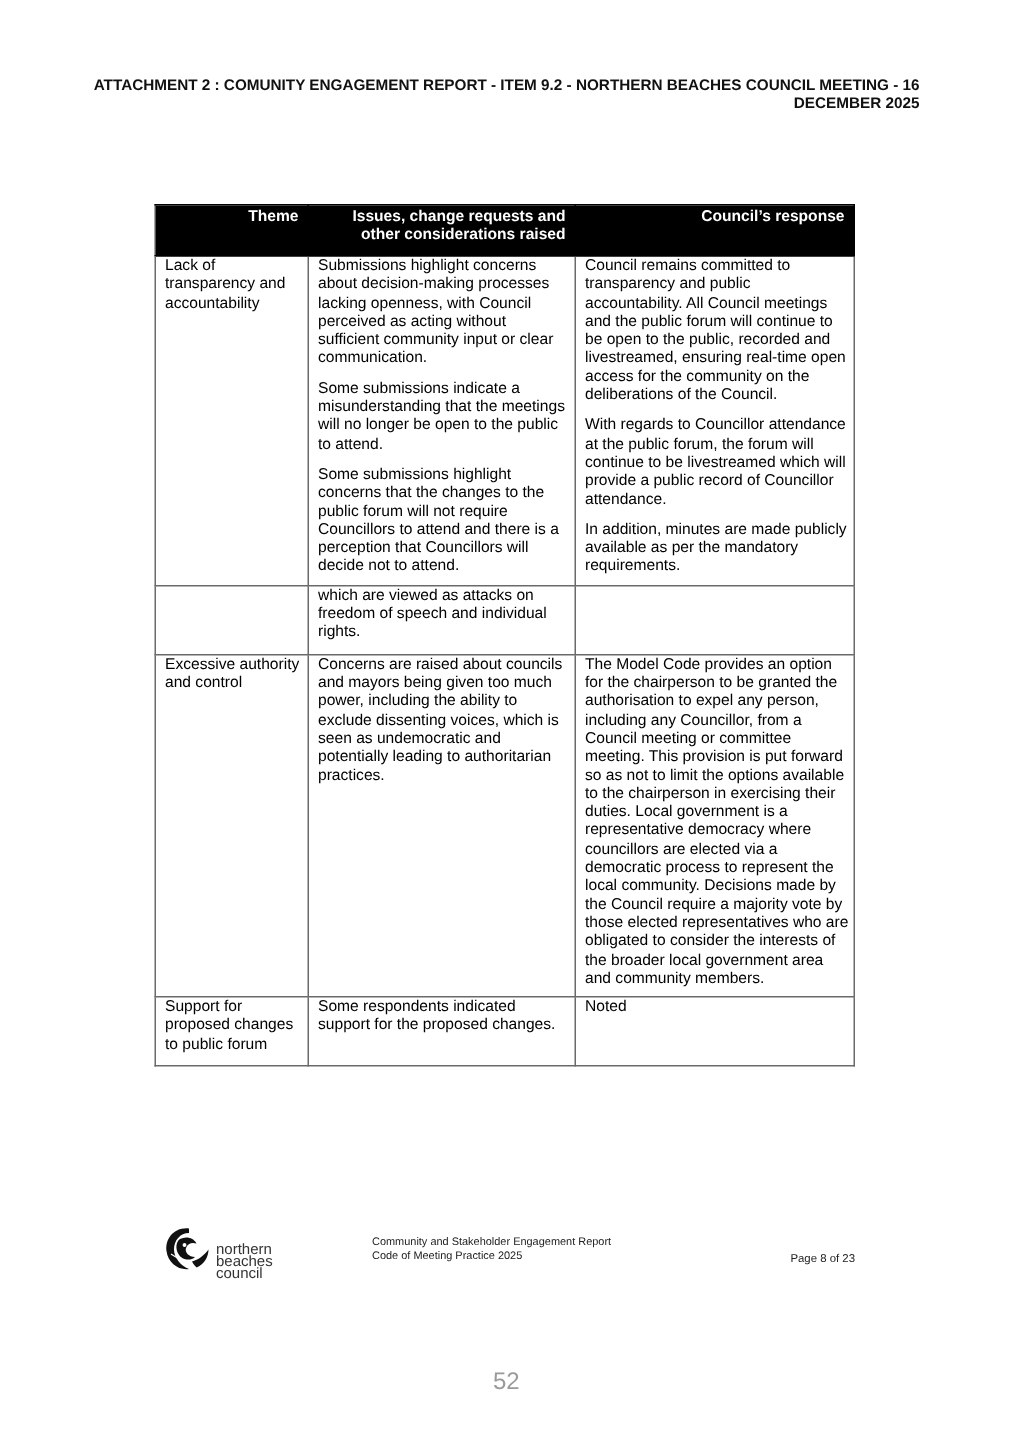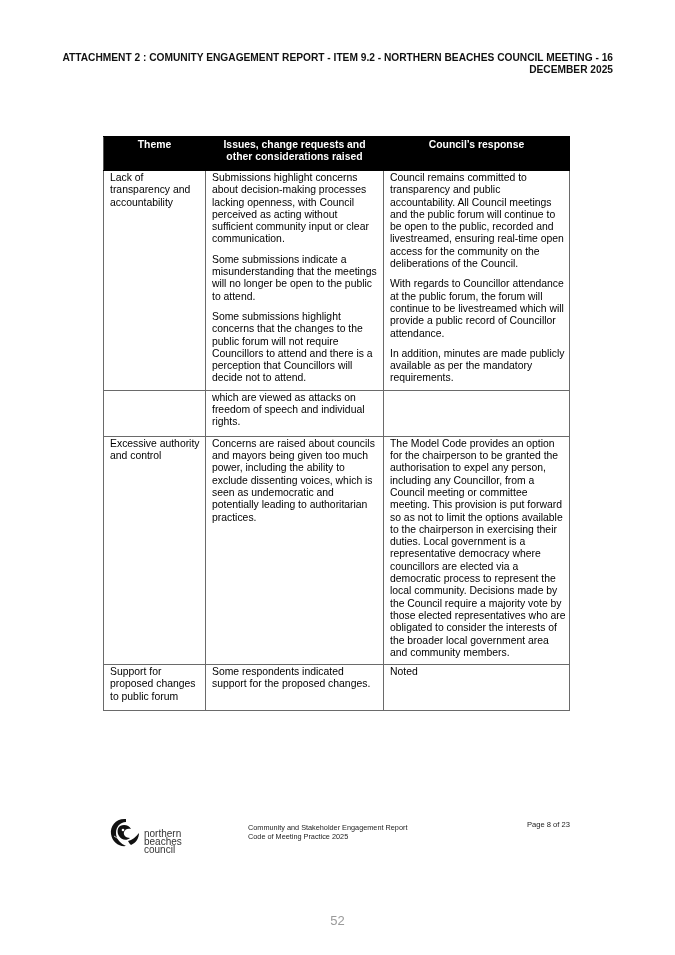--- a/index.html
+++ b/index.html
@@ -5,33 +5,33 @@
   html, body { margin: 0; padding: 0; background: #ffffff; }
   body { width: 675px; height: 955px; position: relative; overflow: hidden;
          font-family: "Liberation Sans", sans-serif; color: #000; }
   .attach-header { position: absolute; right: 62px; top: 26px; width: 600px;
          text-align: right; font-weight: bold; font-size: 10.2px; line-height: 12px; color: #111; margin-top: 26px; }
   table.theme-table { position: absolute; left: 103px; top: 136px; width: 466px;
          border-collapse: collapse; table-layout: fixed; font-size: 10.4px; line-height: 12.3px; }
   table.theme-table col.c1 { width: 102px; }
   table.theme-table col.c2 { width: 178px; }
   table.theme-table col.c3 { width: 186px; }
-  table.theme-table th { background: #000; color: #fff; text-align: center; font-weight: bold;
+  table.theme-table th { background: #000; color: #fff; text-align: right; font-weight: bold;
          vertical-align: top; padding: 2px 6px 5px 6px; height: 26px; border: 1px solid #000; border-left-color:#555; }
   table.theme-table td { border: 1px solid #6a6a6a; vertical-align: top; padding: 1px 2px 5px 6px; }
   td p { margin: 0 0 8px 0; }
   td p:last-child { margin-bottom: 0; }
   .footer { position: absolute; left: 108px; top: 816px; width: 462px; height: 34px; }
   .logo { position: absolute; left: 0; top: 0; width: 70px; height: 34px; }
   .logo-text { position: absolute; left: 36px; top: 14px; font-size: 10px; line-height: 8px; color: #333; }
   .footer-center { position: absolute; left: 140px; top: 7px; width: 210px; text-align: left;
          font-size: 7.3px; line-height: 9px; color: #222; }
-  .footer-page { position: absolute; right: 0; top: 4px; font-size: 7.6px; color: #222; }
+  .footer-page { position: absolute; right: 0; top: 18px; font-size: 7.6px; color: #222; }
   .page-number { position: absolute; left: 0; width: 675px; top: 913px; text-align: center;
-         font-size: 13px; color: #9a9a9a; }
+         font-size: 16px; color: #9a9a9a; }
 </style>
 </head>
 <body>
 
 <div class="attach-header">
   <div>ATTACHMENT 2 : COMUNITY ENGAGEMENT REPORT - ITEM 9.2 - NORTHERN BEACHES COUNCIL MEETING - 16</div>
   <div>DECEMBER 2025</div>
 </div>
 
 <table class="theme-table">

